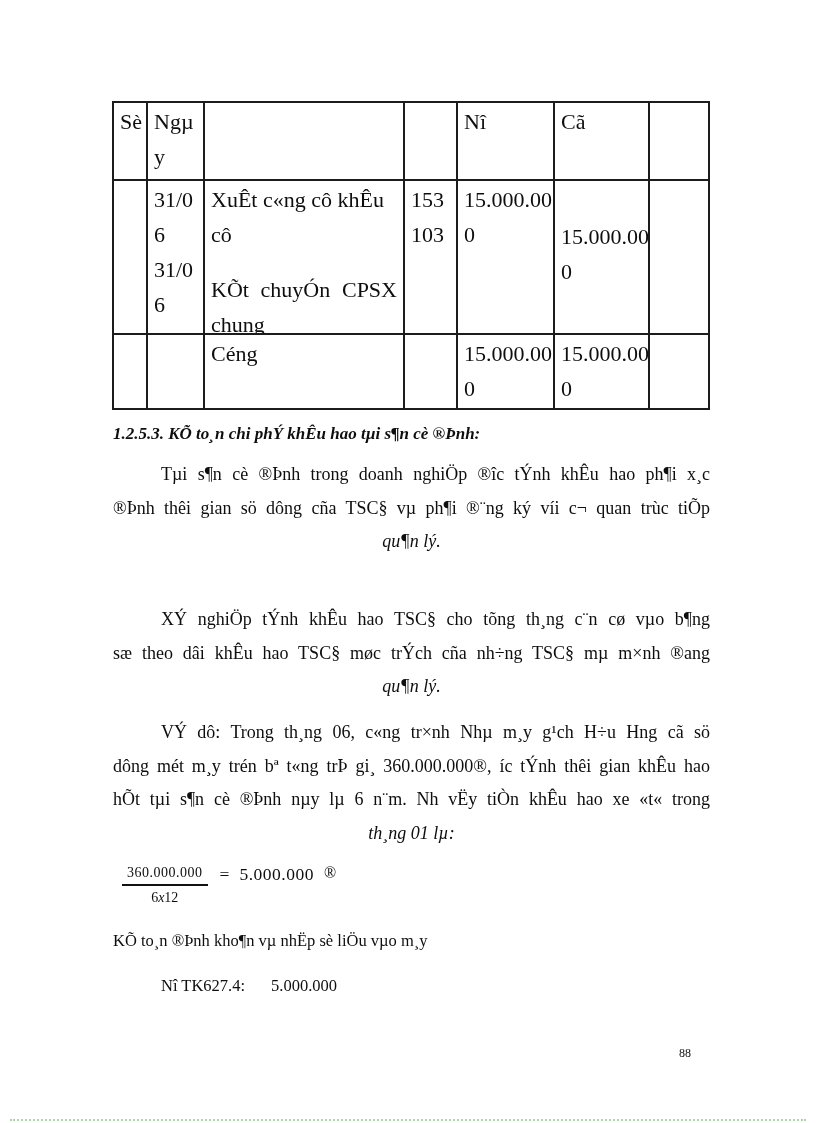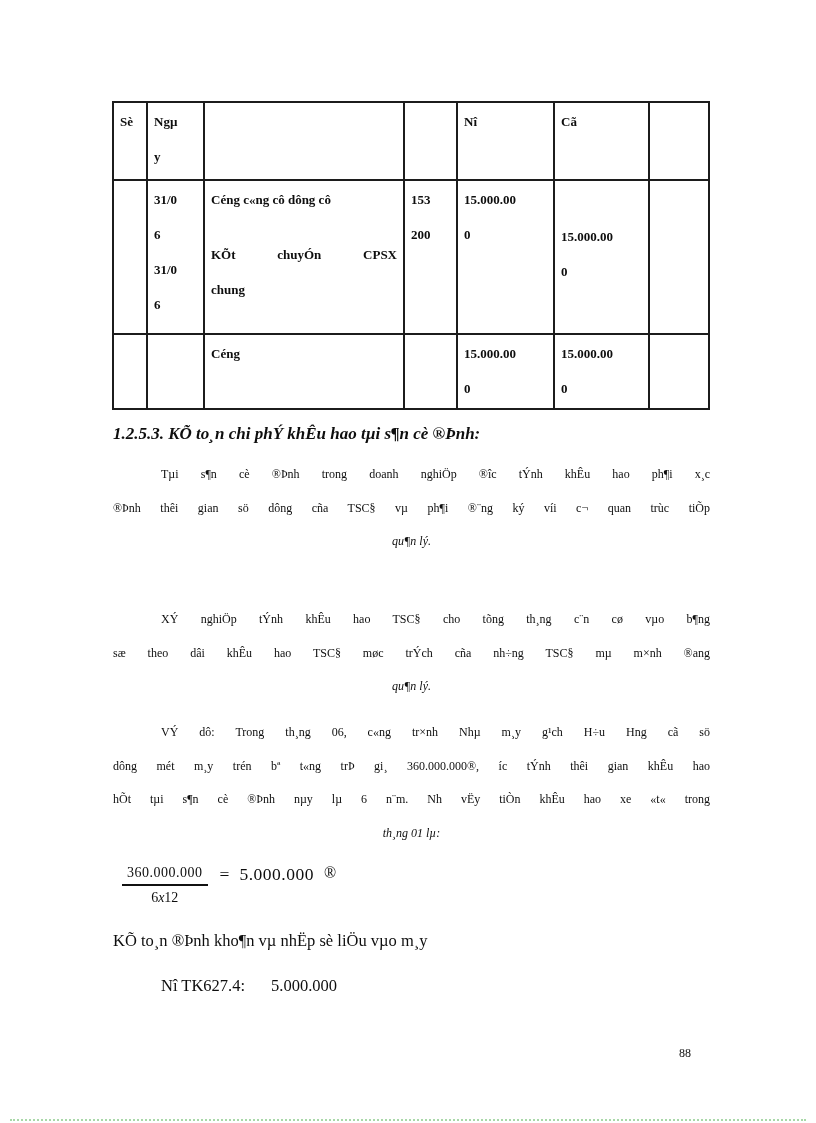--- a/index.html
+++ b/index.html
@@ -20,38 +20,37 @@
     display:grid;
     grid-template-columns:34px 57px 200px 53px 97px 95px 60px;
     grid-template-rows:78px 154px 75px;
     border-top:2px solid #1c1c1c;
     border-left:2px solid #1c1c1c;
   }
   .cell {
     border-right:2px solid #1c1c1c;
     border-bottom:2px solid #1c1c1c;
     padding:1px 6px 0 6px;
-    font-size:13px;
+    font-size:22px;
     line-height:35px;
     overflow:hidden;
-    font-weight:bold;
   }
   .cell .line { display:block; }
   .cell .jline { display:block; text-align:justify; text-align-last:justify;margin-top:20px; }
   .offset-down { margin-top:37px; }
 
   
   .heading {
     position:absolute; left:113px; top:419px; width:600px;
     font-size:17px; font-weight:bold; font-style:italic;
     line-height:30px;
   }
   .para {
     position:absolute; left:113px; width:597px;
-    font-size:12px; line-height:33.5px;
+    font-size:18px; line-height:33.5px;
   }
   .para .jline { display:block; text-align:justify; text-align-last:justify; }
   .para .lline { display:block; text-align:center;font-style:italic; }
   .para .first { text-indent:48px; }
   .p1 { top:458px; }
   .p2 { top:571px;margin-top:32px; }
   .p3 { top:716px; }
 
   
   .formula {
@@ -119,27 +118,27 @@
     <div class="cell">
       <span class="line"></span>
     </div>
     <div class="cell">
       <span class="line">31/0</span>
       <span class="line">6</span>
       <span class="line">31/0</span>
       <span class="line">6</span>
     </div>
     <div class="cell">
-      <span class="line">Céng c«ng cô dông cô</span>
+      <span class="line">XuÊt c«ng cô khÊu cô</span>
       <span class="jline">KÕt chuyÓn CPSX</span>
       <span class="line">chung</span>
     </div>
     <div class="cell">
       <span class="line">153</span>
-      <span class="line">200</span>
+      <span class="line">103</span>
     </div>
     <div class="cell">
       <span class="line">15.000.00</span>
       <span class="line">0</span>
     </div>
     <div class="cell">
       <div class="offset-down">
         <span class="line">15.000.00</span>
         <span class="line">0</span>
       </div>

